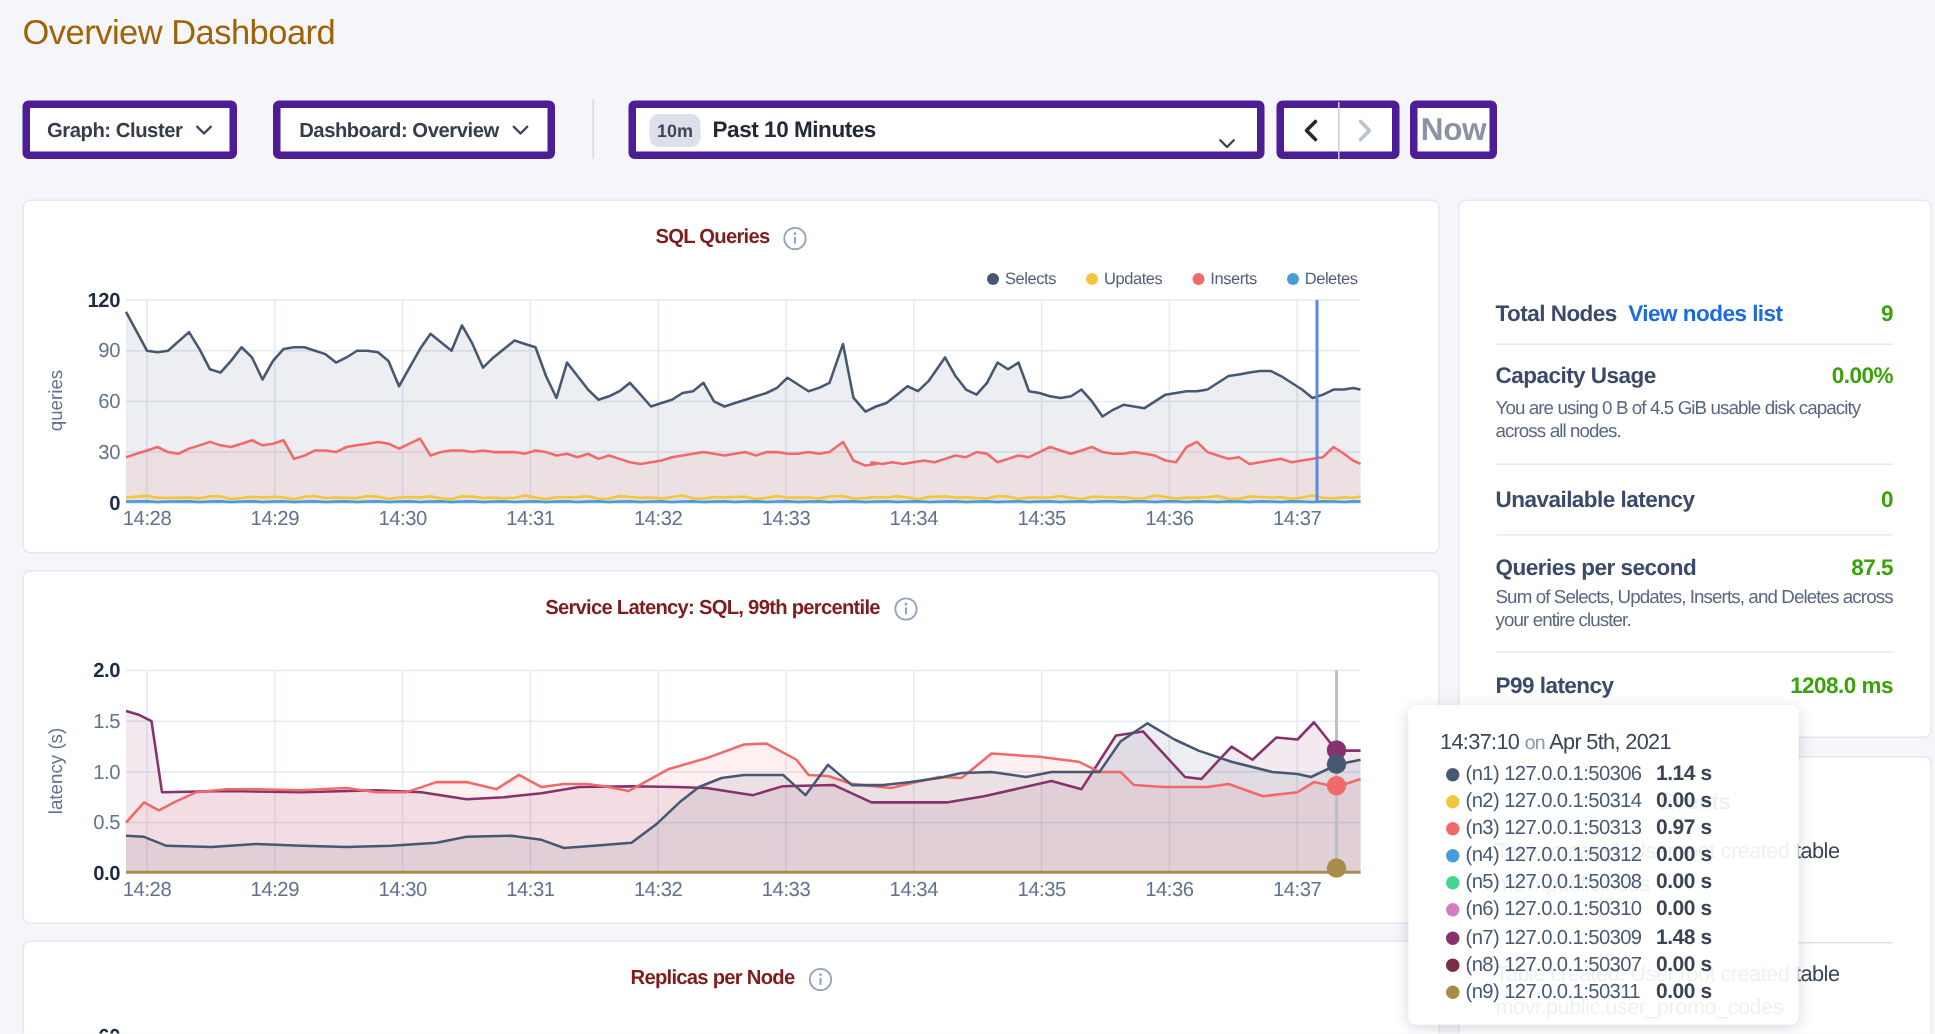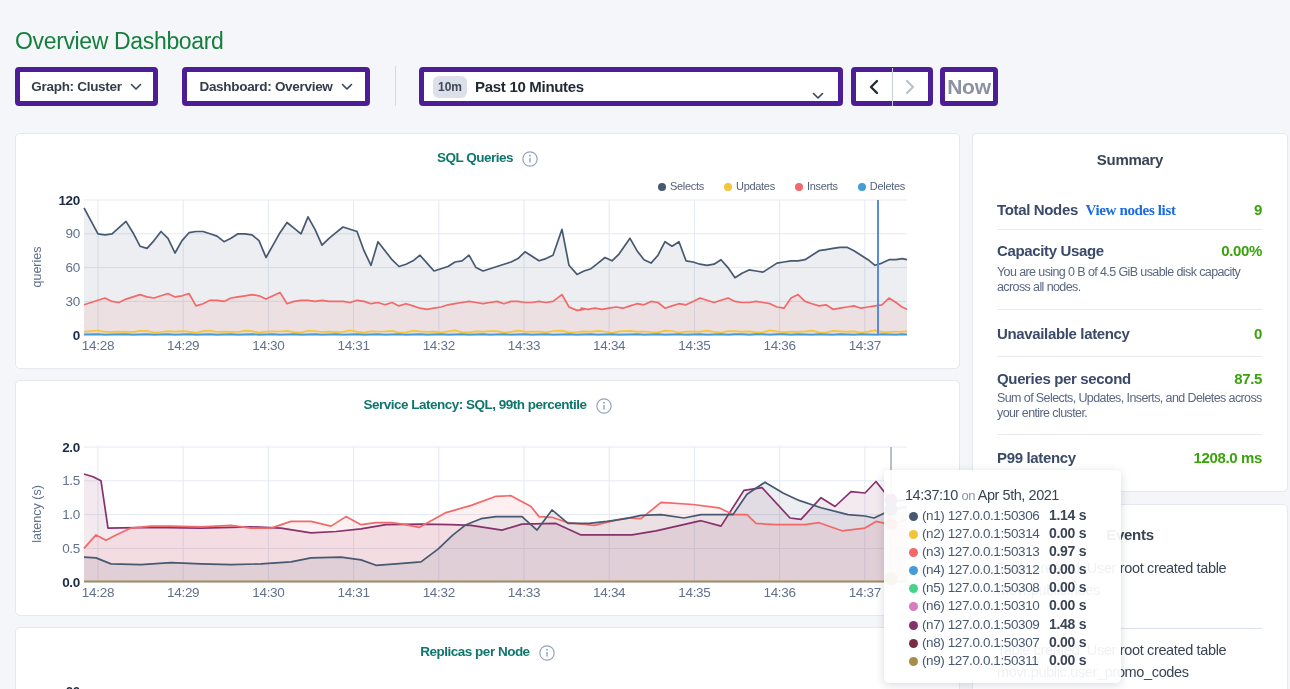--- a/index.html
+++ b/index.html
@@ -1,31 +1,31 @@
 <!DOCTYPE html>
 <html><head><meta charset="utf-8"><style>
 * { margin:0; padding:0; box-sizing:border-box; }
 html,body { width:1290px; height:689px; background:#f5f6fa; font-family:"Liberation Sans",sans-serif; position:relative; overflow:hidden; }
 .abs { position:absolute; }
-h1 { position:absolute; left:15px; top:28px; font-size:23px; font-weight:400; color:#15803d; letter-spacing:-0.35px; }
+h1 { position:absolute; left:15px; top:8px; font-size:23px; font-weight:400; color:#a16207; letter-spacing:-0.35px; }
 .btn { position:absolute; top:67px; height:39px; background:#fff; border:5px solid #4c1d95; border-radius:4px; display:flex; align-items:center; justify-content:center; gap:8px; font-size:13.5px; font-weight:bold; color:#353c4a; letter-spacing:-0.3px; }
 .vdiv { position:absolute; left:395px; top:66px; width:1px; height:40px; background:#d4d9e2; }
 .card { position:absolute; background:#fff; border:1px solid #e4e8f0; border-radius:5px; }
-.ctitle { display:flex; align-items:center; justify-content:center; gap:9px; font-size:13.5px; font-weight:bold; color:#0f766e; letter-spacing:-0.5px; }
+.ctitle { display:flex; align-items:center; justify-content:center; gap:9px; font-size:13.5px; font-weight:bold; color:#7f1d1d; letter-spacing:-0.5px; }
 .axt { font-size:13.5px; fill:#61718e; letter-spacing:-0.3px; }
 .axb { font-size:13.5px; font-weight:bold; fill:#1d2c44; letter-spacing:-0.3px; }
 .axr { font-size:12.5px; fill:#61718e; }
 .legend { position:absolute; top:46px; right:54px; display:flex; align-items:center; gap:20px; font-size:11px; color:#545f77; letter-spacing:-0.3px; }
 .legend span.d { display:inline-block; width:8px; height:8px; border-radius:50%; margin-right:4px; vertical-align:-1px; }
 .srow { position:absolute; left:24px; right:25px; display:flex; justify-content:space-between; align-items:baseline; font-size:15px; font-weight:bold; letter-spacing:-0.35px; color:#3b4a68; }
 .green { color:#3aa30b; }
-.blue { color:#1c6be0;font-family:Liberation Serif, serif; }
+.blue { color:#1c6be0; }
 .sub { position:absolute; left:24px; right:10px; font-size:12.5px; color:#5a6782; letter-spacing:-0.6px; line-height:15px; white-space:nowrap; }
 .sdiv { position:absolute; left:24px; right:25px; height:1px; background:#e7eaf1; }
-.ttip { position:absolute; left:884px; top:470px; width:237px; height:213px; background:rgba(255,255,255,0.92); border-radius:5px; box-shadow:0 2px 10px rgba(40,50,70,0.18); z-index:10; }
+.ttip { position:absolute; left:939px; top:470px; width:260px; height:213px; background:rgba(255,255,255,0.92); border-radius:5px; box-shadow:0 2px 10px rgba(40,50,70,0.18); z-index:10; }
 .trow { position:relative; height:18.1px; }
 .trow .d { position:absolute; left:0; top:5px; width:9px; height:9px; border-radius:50%; }
 .trow .l { position:absolute; left:13px; top:1px; font-size:13.5px; color:#475872; letter-spacing:-0.4px; }
 .trow .v { position:absolute; left:140px; top:0px; font-size:14px; font-weight:bold; color:#394455; letter-spacing:-0.3px; }
 .evt { position:absolute; left:24px; right:22px; font-size:14.5px; color:#394455; letter-spacing:-0.35px; line-height:22px; }
 </style></head>
 <body>
 <h1>Overview Dashboard</h1>
 
 <div class="btn" style="left:15px; width:143px;">Graph: Cluster <svg width="12" height="8" viewBox="0 0 12 8" fill="none">
@@ -174,21 +174,20 @@
         <circle cx="8.5" cy="8.5" r="7.6" fill="none" stroke="#96a2bd" stroke-width="1.25"></circle>
         <circle cx="8.5" cy="5.1" r="1" fill="#96a2bd"></circle>
         <rect x="7.75" y="7.2" width="1.5" height="5.2" rx="0.7" fill="#96a2bd"></rect>
       </svg></div>
   <svg class="abs" style="left:0;top:0;" width="945" height="236" viewBox="0 0 945 236">
       <text x="64" y="67.5" text-anchor="end" class="axb">60</text>
     </svg>
 </div>
 
 <div class="card" style="left:972px; top:133px; width:316px; height:359px;">
-  <div style="text-align:center; margin-top:17px; font-size:15px; font-weight:bold; color:#394455; letter-spacing:-0.3px;">Summary</div>
   <div class="srow" style="top:67px;">
       <span>Total Nodes&nbsp;&nbsp;<span class="blue">View nodes list</span></span>
       <span class="green">9</span>
     </div>
   <div class="sdiv" style="top:95px;"></div>
   <div class="srow" style="top:108px;">
       <span>Capacity Usage</span>
       <span class="green">0.00%</span>
     </div>
   <div class="sub" style="top:131px;">You are using 0 B of 4.5 GiB usable disk capacity<br>across all nodes.</div>

